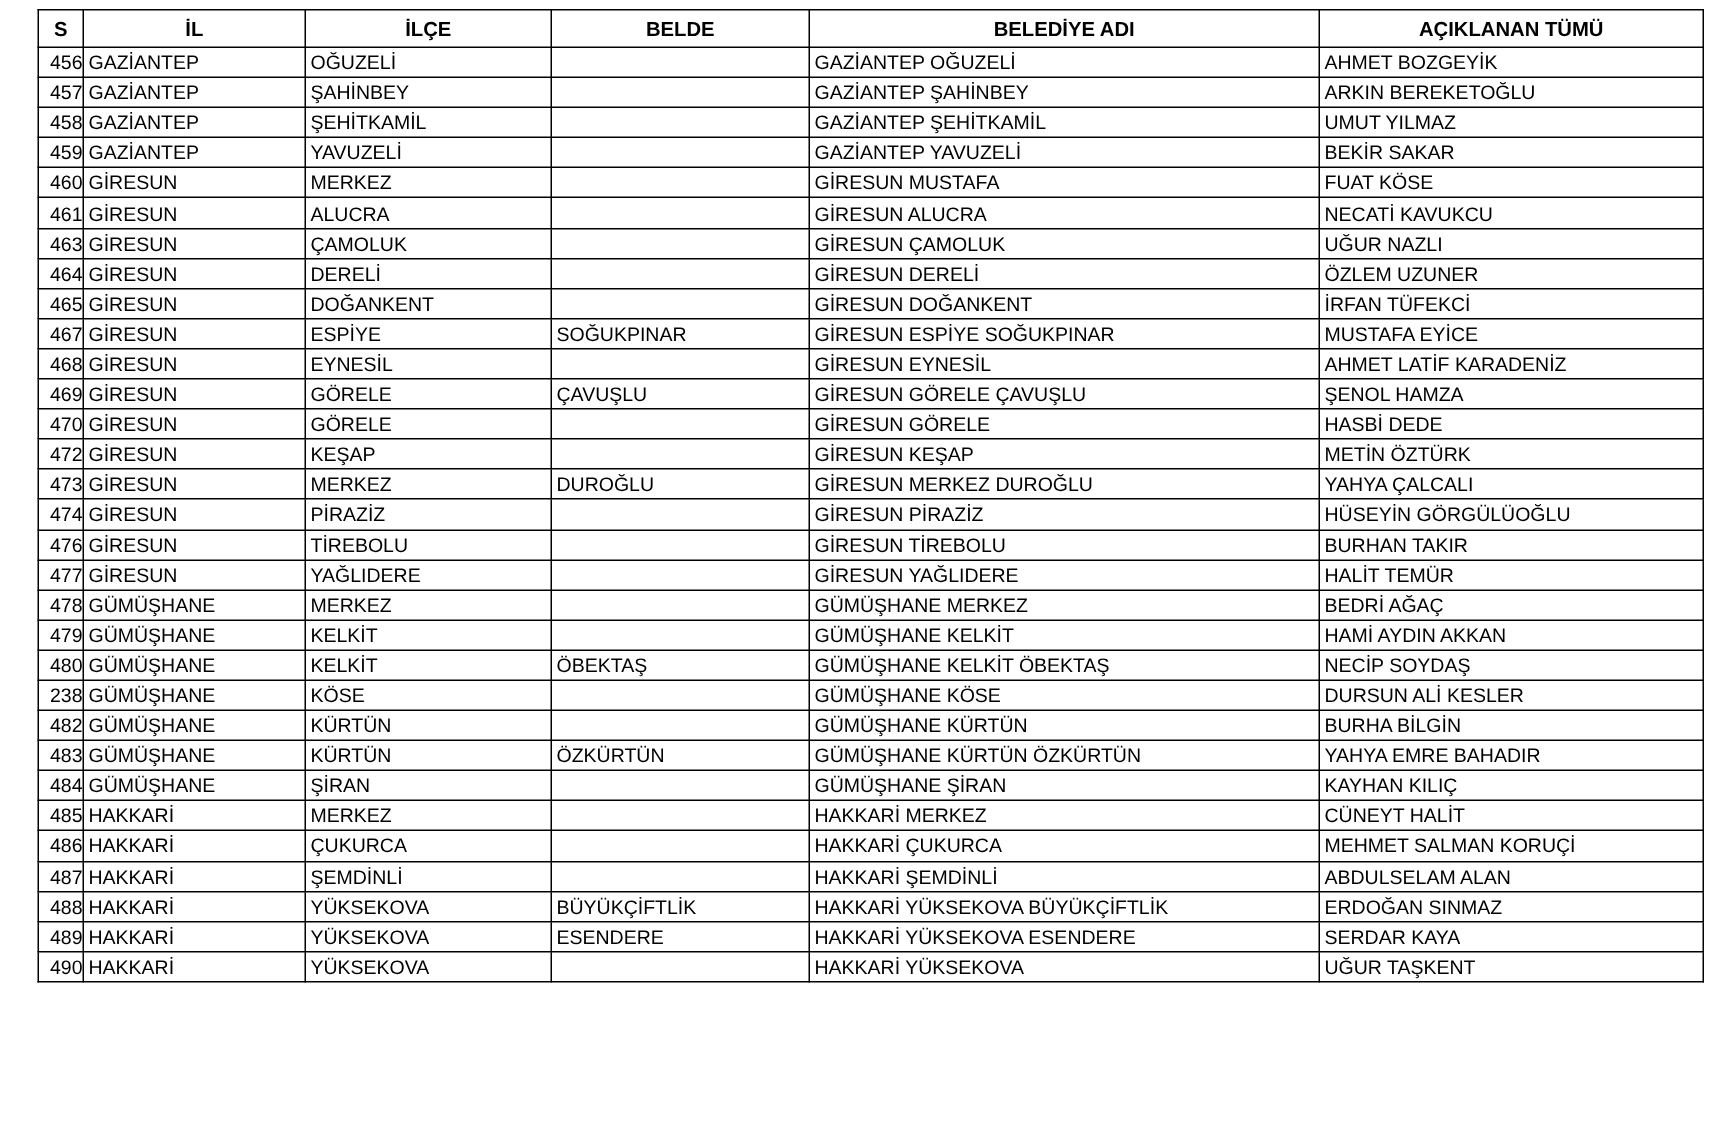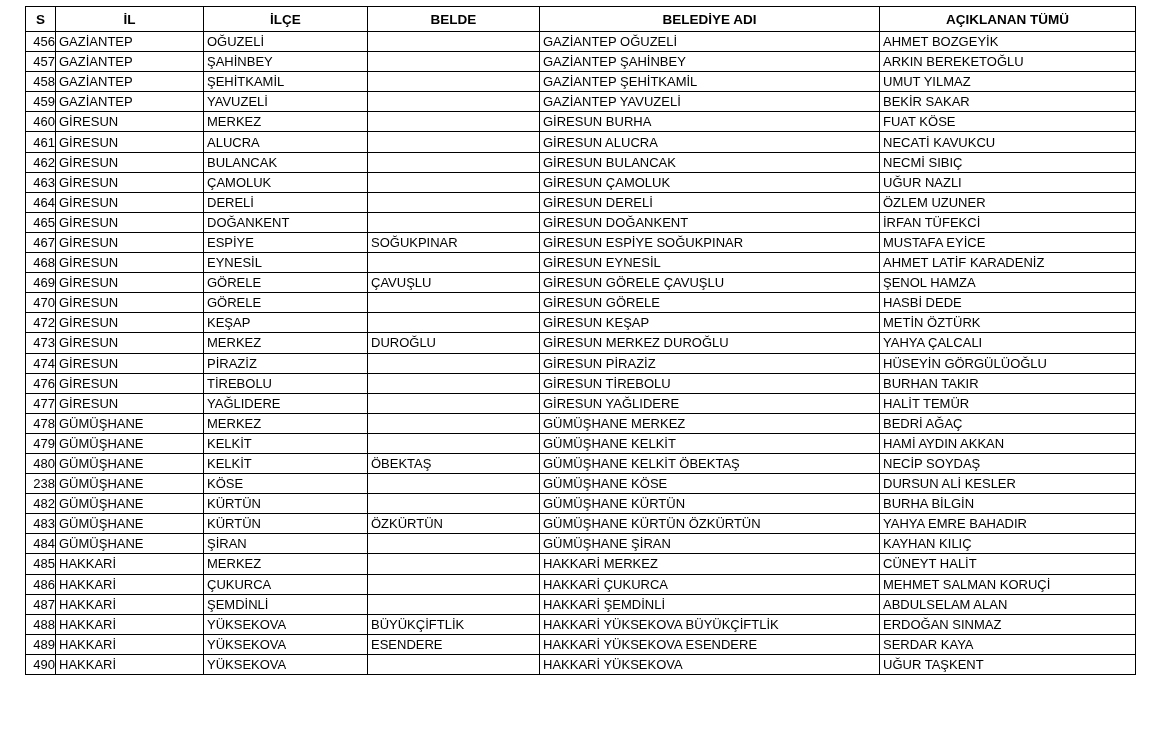--- a/index.html
+++ b/index.html
@@ -116,38 +116,30 @@
           <td class="cell-ilce">YAVUZELİ</td>
           <td class="cell-belde"></td>
           <td class="cell-bld">GAZİANTEP YAVUZELİ</td>
           <td class="cell-acik">BEKİR SAKAR</td>
         </tr>
         <tr>
           <td class="cell-s">460</td>
           <td class="cell-il">GİRESUN</td>
           <td class="cell-ilce">MERKEZ</td>
           <td class="cell-belde"></td>
-          <td class="cell-bld">GİRESUN BURHA</td>
+          <td class="cell-bld">GİRESUN MUSTAFA</td>
           <td class="cell-acik">FUAT KÖSE</td>
         </tr>
         <tr>
           <td class="cell-s">461</td>
           <td class="cell-il">GİRESUN</td>
           <td class="cell-ilce">ALUCRA</td>
           <td class="cell-belde"></td>
           <td class="cell-bld">GİRESUN ALUCRA</td>
           <td class="cell-acik">NECATİ KAVUKCU</td>
-        </tr>
-        <tr>
-          <td class="cell-s">462</td>
-          <td class="cell-il">GİRESUN</td>
-          <td class="cell-ilce">BULANCAK</td>
-          <td class="cell-belde"></td>
-          <td class="cell-bld">GİRESUN BULANCAK</td>
-          <td class="cell-acik">NECMİ SIBIÇ</td>
         </tr>
         <tr>
           <td class="cell-s">463</td>
           <td class="cell-il">GİRESUN</td>
           <td class="cell-ilce">ÇAMOLUK</td>
           <td class="cell-belde"></td>
           <td class="cell-bld">GİRESUN ÇAMOLUK</td>
           <td class="cell-acik">UĞUR NAZLI</td>
         </tr>
         <tr>

